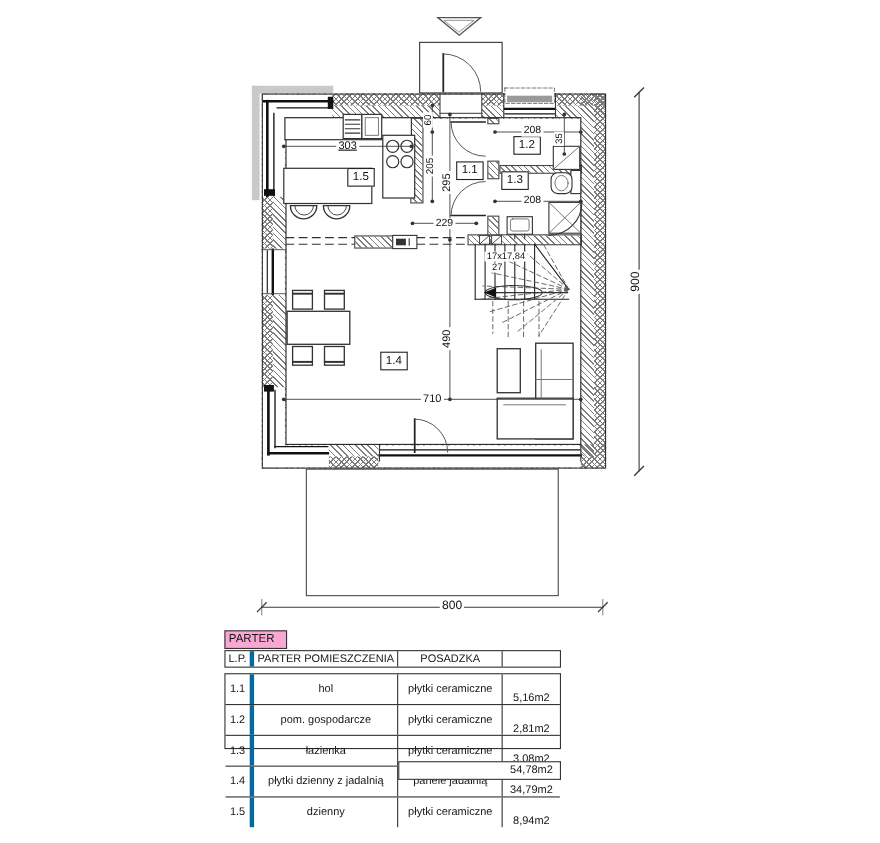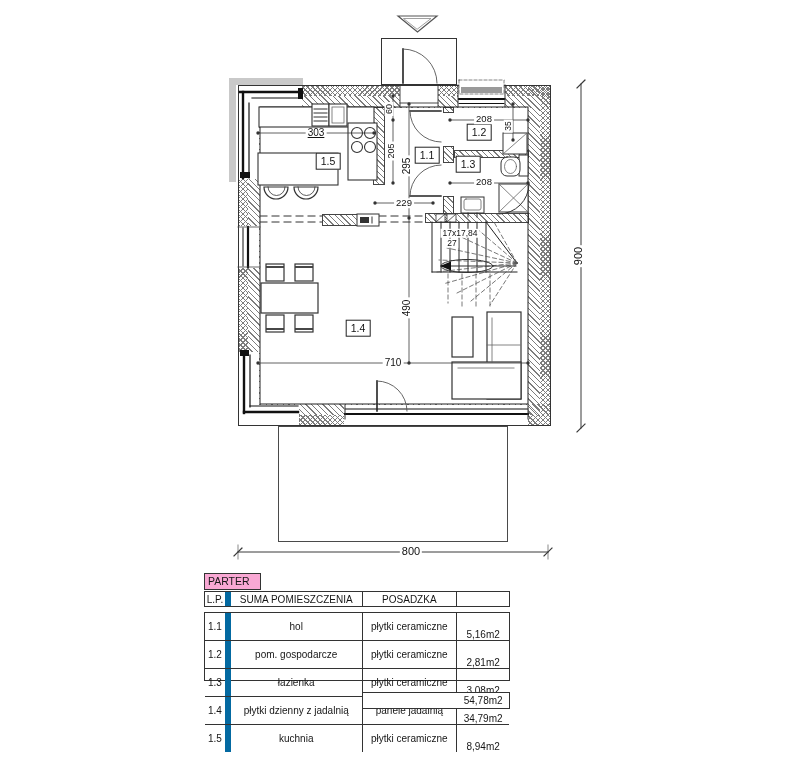--- a/index.html
+++ b/index.html
@@ -21,21 +21,21 @@
   
   .legend{position:absolute;left:204px;top:573px;font-size:10px;color:#161616;}
   .ltitle{position:absolute;left:0;top:0;width:52px;height:14px;border:1px solid #333;
           padding:1px 0 0 3px;background:#f9a8d4;font-size:10.5px;}
   .lhead,.lbody,.lsum{position:absolute;border:1px solid #333;background:#fff;display:flex;box-sizing:border-box;}
   .lhead{left:0;top:18px;width:306px;height:16px;}
   .lbody{left:0;top:39px;width:306px;height:69px;flex-direction:column;}
   .lrow{display:flex;flex:1;border-bottom:1px solid #333;}
   .lrow:last-child{border-bottom:none;}
   .c{display:flex;align-items:center;justify-content:center;box-sizing:border-box;overflow:hidden;}
-  .c1{width:26px;border-right:6px solid #0369a1;}
+  .c1{width:26px;border-right:4px solid #0369a1;}
   .c2{width:132px;border-right:1px solid #333;}
   .c3{width:95px;border-right:1px solid #333;}
   .c4{width:52px;margin-top:16px;}
   .lsum{left:158px;top:119px;width:148px;height:17px;}
   .sc1{width:95px;border-right:1px solid #333;margin-top:36px;}
   .sc2{width:52px;}
 </style>
 </head>
 <body>
 
@@ -268,21 +268,21 @@
   <div class="lbl dim s95" style="left:484px;top:119px;">208</div>
   <div class="lbl dim rot s85" style="left:508px;top:126px;">35</div>
   <div class="lbl dim s95" style="left:484px;top:182px;">208</div>
   <div class="lbl dim s85" style="left:460px;top:233px;">17x17,84</div>
   <div class="lbl dim s85" style="left:452px;top:243px;">27</div>
 
   <div class="legend">
     <div class="ltitle">PARTER</div>
     <div class="lhead">
       <div class="c c1">L.P.</div>
-      <div class="c c2">SUMA POMIESZCZENIA</div>
+      <div class="c c2">PARTER POMIESZCZENIA</div>
       <div class="c c3">POSADZKA</div>
       <div class="c c4">POW.UŻ.</div>
     </div>
     <div class="lbody">
       <div class="lrow">
         <div class="c c1">1.1</div>
         <div class="c c2">hol</div>
         <div class="c c3">płytki ceramiczne</div>
         <div class="c c4">5,16m2</div>
       </div>
@@ -299,21 +299,21 @@
         <div class="c c4">3,08m2</div>
       </div>
       <div class="lrow">
         <div class="c c1">1.4</div>
         <div class="c c2">płytki dzienny z jadalnią</div>
         <div class="c c3">panele jadalnią</div>
         <div class="c c4">34,79m2</div>
       </div>
       <div class="lrow">
         <div class="c c1">1.5</div>
-        <div class="c c2">kuchnia</div>
+        <div class="c c2">dzienny</div>
         <div class="c c3">płytki ceramiczne</div>
         <div class="c c4">8,94m2</div>
       </div>
     </div>
     <div class="lsum">
       <div class="c sc1">SUMA</div>
       <div class="c sc2">54,78m2</div>
     </div>
   </div>
 

